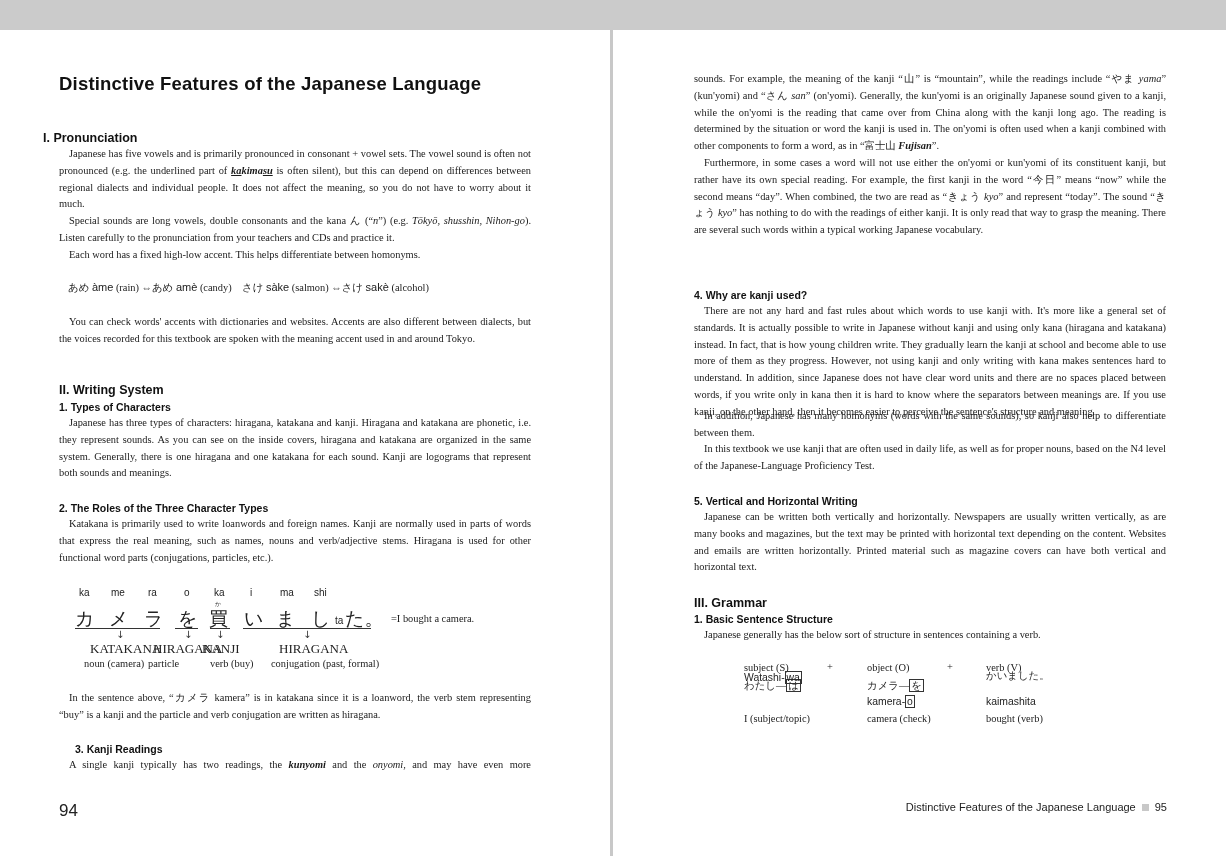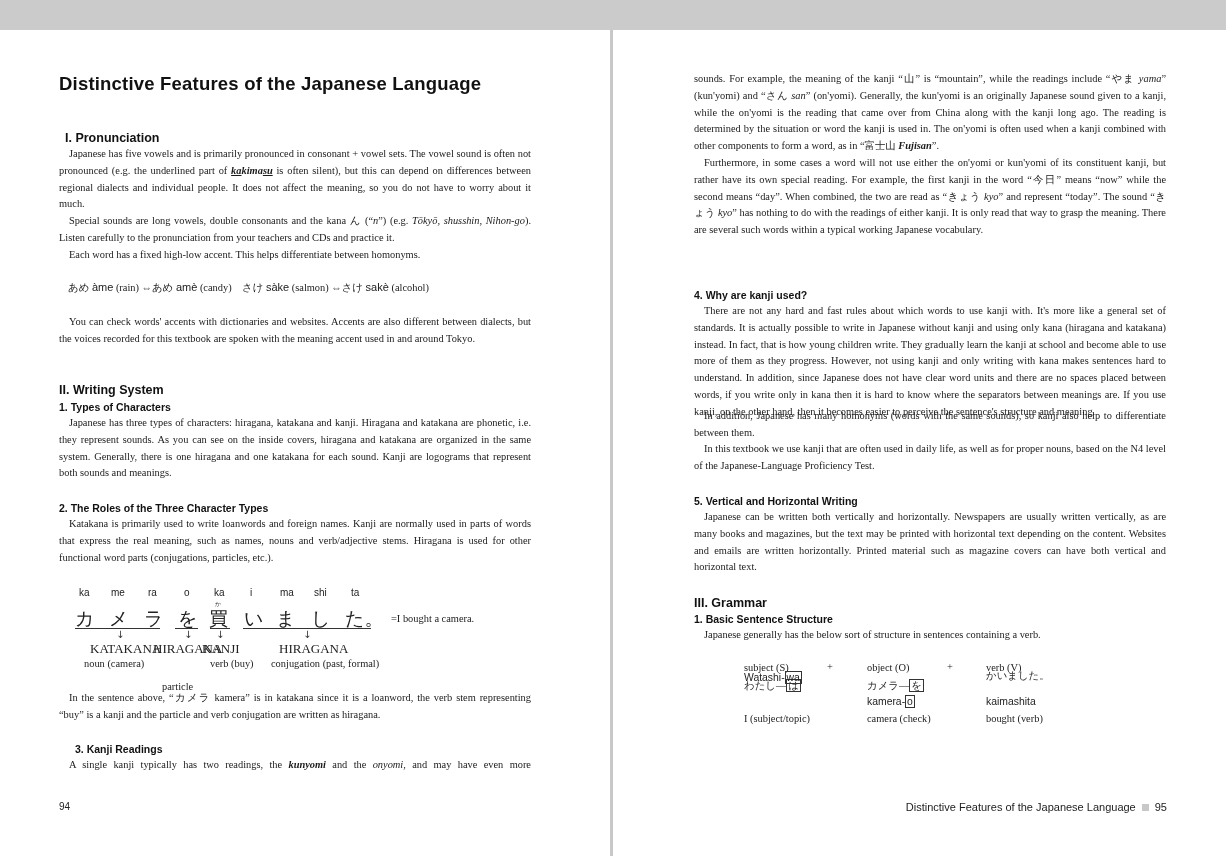--- a/index.html
+++ b/index.html
@@ -21,37 +21,37 @@
   .uline { text-decoration: underline; }
   .accent-row { position: absolute; left: 68px; top: 251px; font-size: 10.4px; white-space: nowrap; }
   .accent-row .sans { font-size: 11px; }
   .romaji { position: absolute; top: 557px; font-family: "Liberation Sans", sans-serif; font-size: 10px; color: #222; }
   .kana { position: absolute; top: 576px; font-size: 19px; font-family: "DejaVu Sans", sans-serif; color: #222; }
   .ul-line { position: absolute; top: 598px; height: 1px; background: #333; }
   .arrow { position: absolute; top: 599px; font-size: 10px; font-family: "DejaVu Sans", sans-serif; color: #333; }
   .label-upper { position: absolute; top: 611px; font-size: 13px; color: #222; }
   .label-lower { position: absolute; top: 628px; font-size: 10.4px; color: #222; }
   .translation { position: absolute; left: 391px; top: 583px; font-size: 10.4px; }
-  .pagenum { position: absolute; top: 771px; font-family: "Liberation Sans", sans-serif; font-size: 10px; color: #222; }
+  .pagenum { position: absolute; top: 771px; font-family: "Liberation Sans", sans-serif; font-size: 17px; color: #222; }
   .footer { position: absolute; top: 771px; right: 59px; font-family: "Liberation Sans", sans-serif; font-size: 11px; color: #222; white-space: nowrap; }
   .footer .sq { display: inline-block; width: 7px; height: 7px; background: #c8c8c8; margin: 0 6px 1px 6px; vertical-align: middle; }
   .grid-cell { position: absolute; font-size: 10.4px; white-space: nowrap; color: #222; }
   .boxed { border: 1px solid #333; padding: 0 1px; }
   .grid-cell.sans { font-family: "Liberation Sans", sans-serif; }
 </style>
 </head>
 <body>
 
 <div class="topbar"></div>
 <div class="divider"></div>
 
 <div class="page left">
   <div class="title">Distinctive Features of the Japanese Language</div>
 
-  <div class="h1" style="left:65px; top:101px;text-align:center;">I. Pronunciation</div>
+  <div class="h1" style="left:43px; top:101px;text-align:center;">I. Pronunciation</div>
   <div class="para" style="left:59px; top:116px; width:472px;"><span class="indent"></span><span>Japanese has five vowels and is primarily pronounced in consonant + vowel sets. The vowel sound is often not pronounced (e.g. the underlined part of </span><b><span class="uline">ka</span><span>ki</span><span>ma</span><span class="uline">su</span></b><span> is often silent), but this can depend on differences between regional dialects and individual people. It does not affect the meaning, so you do not have to worry about it much.</span></div>
   <div class="para" style="left:59px; top:217px; width:472px;"><span class="indent"></span><span>Each word has a fixed high-low accent. This helps differentiate between homonyms.</span></div>
   <div class="para" style="left:59px; top:183px; width:472px;"><span class="indent"></span><span>Special sounds are long vowels, double consonants and the kana ん (“</span><i>n</i><span>”) (e.g. </span><i>Tōkyō, shusshin, Nihon-go</i><span>). Listen carefully to the pronunciation from your teachers and CDs and practice it.</span></div>
 
   <div class="accent-row">
     <span>あめ</span> <span class="sans">àme</span> <span>(rain)</span>
     <span>⇔</span><span>あめ</span> <span class="sans">amè</span> <span>(candy)</span>&nbsp;&nbsp;&nbsp;
     <span>さけ</span> <span class="sans">sàke</span> <span>(salmon)</span>
     <span>⇔</span><span>さけ</span> <span class="sans">sakè</span> <span>(alcohol)</span>
   </div>
@@ -67,21 +67,21 @@
 
   <div>
     <span class="romaji" style="left:79px;">ka</span>
     <span class="romaji" style="left:111px;">me</span>
     <span class="romaji" style="left:148px;">ra</span>
     <span class="romaji" style="left:184px;">o</span>
     <span class="romaji" style="left:214px;">ka</span>
     <span class="romaji" style="left:250px;">i</span>
     <span class="romaji" style="left:280px;">ma</span>
     <span class="romaji" style="left:314px;">shi</span>
-    <span class="romaji" style="left:351px;">ta</span>
+    <span class="romaji" style="left:335px;margin-top:28px;">ta</span>
 
     <span class="kana" style="left:75px;">カ</span>
     <span class="kana" style="left:109px;">メ</span>
     <span class="kana" style="left:144px;">ラ</span>
     <span class="kana" style="left:178px;">を</span>
     <span style="position:absolute; left:215px; top:570px; font-size:6px; font-family:'DejaVu Sans',sans-serif;">か</span>
     <span class="kana" style="left:209px;">買</span>
     <span class="kana" style="left:244px;">い</span>
     <span class="kana" style="left:276px;">ま</span>
     <span class="kana" style="left:311px;">し</span>
@@ -96,21 +96,21 @@
     <span class="arrow" style="left:184px;">↓</span>
     <span class="arrow" style="left:216px;">↓</span>
     <span class="arrow" style="left:303px;">↓</span>
 
     <span class="label-upper" style="left:90px;">KATAKANA</span>
     <span class="label-upper" style="left:153px;">HIRAGANA</span>
     <span class="label-upper" style="left:202px;text-align:right;">KANJI</span>
     <span class="label-upper" style="left:279px;">HIRAGANA</span>
 
     <span class="label-lower" style="left:84px;">noun (camera)</span>
-    <span class="label-lower" style="left:162px;margin-top:23px;">particle</span>
+    <span class="label-lower" style="left:148px;">particle</span>
     <span class="label-lower" style="left:210px;">verb (buy)</span>
     <span class="label-lower" style="left:271px;">conjugation (past, formal)</span>
 
     <span class="translation">=I bought a camera.</span>
   </div>
 
   <div class="para" style="left:59px; top:660px; width:472px;"><span class="indent"></span><span>In the sentence above, “カメラ kamera” is in katakana since it is a loanword, the verb stem representing “buy” is a kanji and the particle and verb conjugation are written as hiragana.</span></div>
 
   <div class="h2" style="left:75px; top:713px;">3. Kanji Readings</div>
   <div class="para" style="left:59px; top:727px; width:472px; text-align-last: justify;"><span class="indent"></span><span>A single kanji typically has two readings, the </span><b>kunyomi</b><span> and the </span><i>onyomi</i><span>, and may have even more</span></div>

